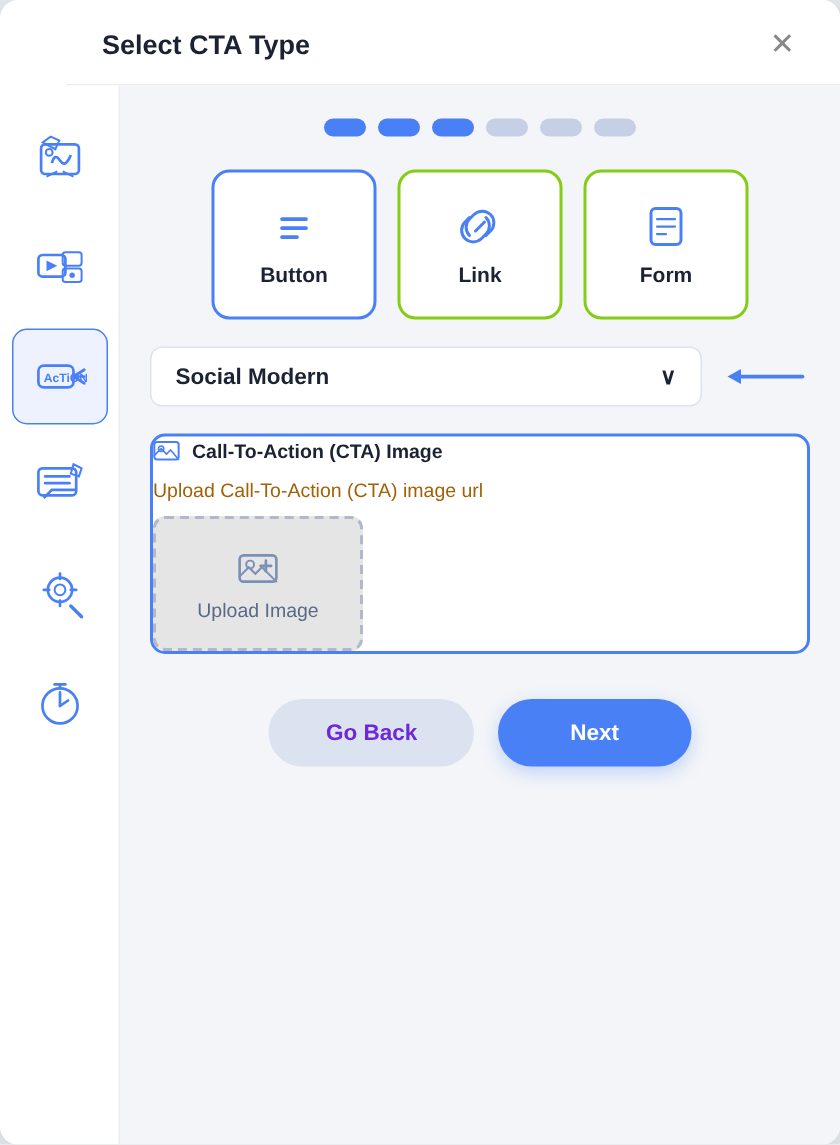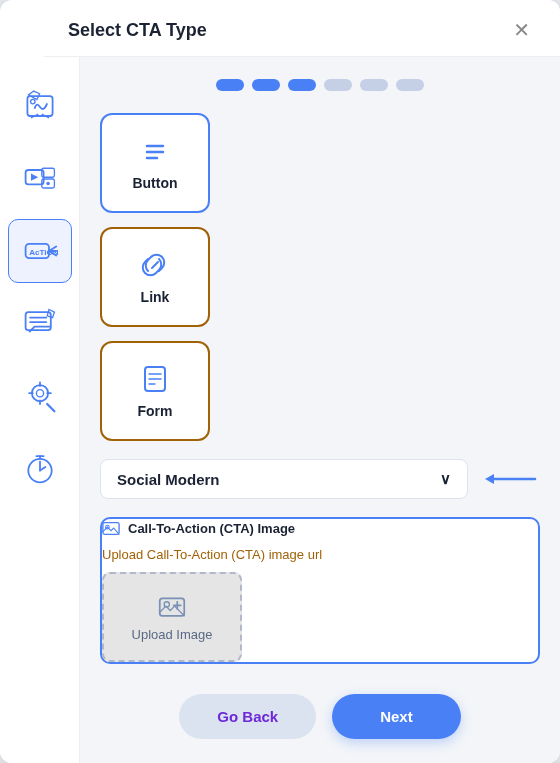--- a/index.html
+++ b/index.html
@@ -98,27 +98,26 @@
       border-radius: 6px;
       background: #c5d0e6;
     }
     .dot.active {
       background: #4a80f5;
     }
     .cta-type-cards {
       display: flex;
       gap: 14px;
       justify-content: center;
-      flex-direction: column;
     }
     .cta-card {
       width: 110px;
       height: 100px;
       background: #fff;
-      border: 2px solid #a16207;
+      border: 2px solid #84cc16;
       border-radius: 12px;
       display: flex;
       flex-direction: column;
       align-items: center;
       justify-content: center;
       gap: 8px;
       cursor: pointer;
       transition: border-color 0.15s;
     }
     .cta-card.selected {

